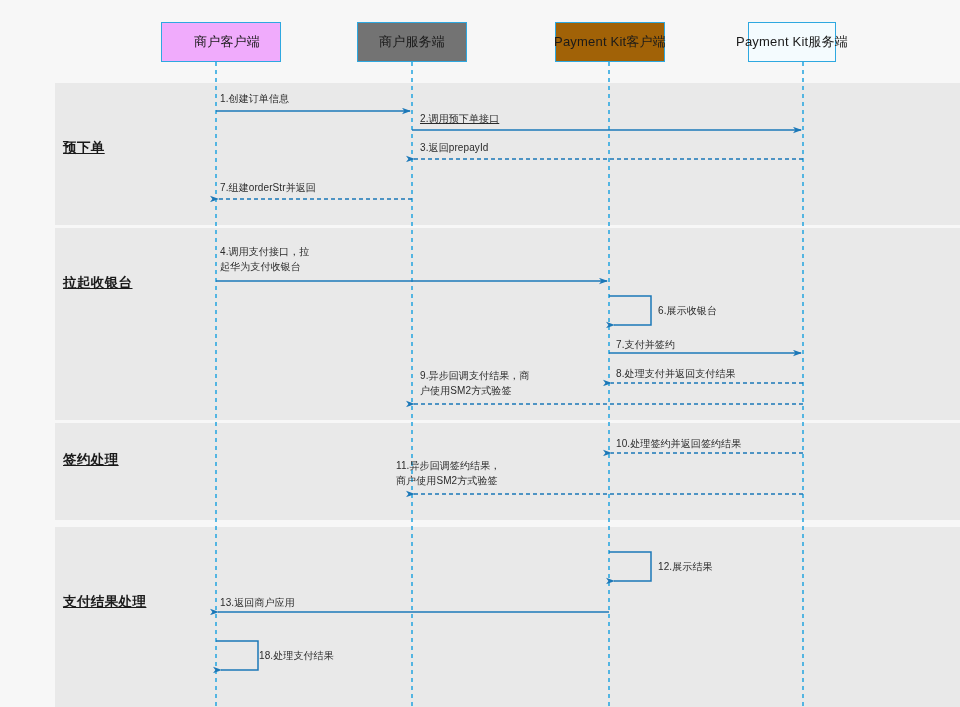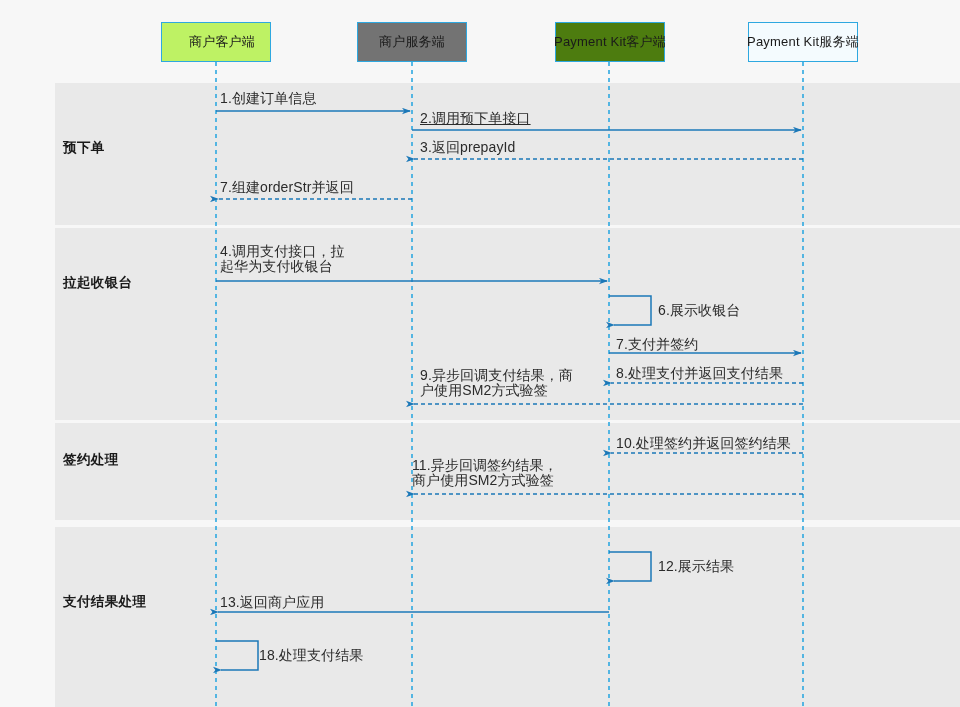--- a/index.html
+++ b/index.html
@@ -40,24 +40,25 @@
     letter-spacing: 0.2px;
     white-space: nowrap;
   }
   .phase-label {
     position: absolute;
     font-size: 13.5px;
     font-weight: bold;
     color: #1a1a1a;
     letter-spacing: 0.4px;
     white-space: nowrap;
+    text-decoration: underline;
   }
   .msg-label {
     position: absolute;
-    font-size: 14px;
+    font-size: 10px;
     color: #2b2b2b;
     line-height: 15px;
     white-space: pre-line;
     letter-spacing: 0.1px;
   }
 </style>
 </head>
 <body>
 
 <div id="diagram-root">
@@ -95,30 +96,30 @@
         <line x1="803" x2="414" y1="404" y2="404" stroke="#1b78b8" stroke-width="1.5" stroke-dasharray="4 3" marker-end="url(#arrow-solid-rev)"></line>
         <line x1="803" x2="611" y1="453" y2="453" stroke="#1b78b8" stroke-width="1.5" stroke-dasharray="4 3" marker-end="url(#arrow-solid-rev)"></line>
         <line x1="803" x2="414" y1="494" y2="494" stroke="#1b78b8" stroke-width="1.5" stroke-dasharray="4 3" marker-end="url(#arrow-solid-rev)"></line>
         <path d="M609,552 L651,552 L651,581 L614,581" fill="none" stroke="#1b78b8" stroke-width="1.5" marker-end="url(#arrow-solid-rev)"></path>
         <line x1="609" x2="218" y1="612" y2="612" stroke="#1b78b8" stroke-width="1.5" marker-end="url(#arrow-solid-rev)"></line>
         <path d="M216,641 L258,641 L258,670 L221,670" fill="none" stroke="#1b78b8" stroke-width="1.5" marker-end="url(#arrow-solid-rev)"></path>
       </g>
   </svg>
 
   <div id="actor-boxes">
-      <div class="actor-box" style="left: 161px; top: 22px; width: 110px; height: 40px; border-color: rgb(46, 168, 224); background: #bef264; padding-left: 12px;">
+      <div class="actor-box" style="left: 161px; top: 22px; width: 120px; height: 40px; border-color: rgb(46, 168, 224); background: #f0abfc; padding-left: 12px;">
         <span>商户客户端</span>
       </div>
       <div class="actor-box" style="left: 357px; top: 22px; width: 110px; height: 40px; border-color: rgb(46, 168, 224); background: #737373;">
         <span>商户服务端</span>
       </div>
-      <div class="actor-box" style="left: 555px; top: 22px; width: 110px; height: 40px; border-color: rgb(46, 168, 224); background: #4d7c0f;">
+      <div class="actor-box" style="left: 555px; top: 22px; width: 110px; height: 40px; border-color: rgb(46, 168, 224); background: #a16207;">
         <span>Payment Kit客户端</span>
       </div>
-      <div class="actor-box" style="left: 748px; top: 22px; width: 110px; height: 40px; border-color: rgb(46, 168, 224); background: rgb(244, 251, 254);">
+      <div class="actor-box" style="left: 748px; top: 22px; width: 88px; height: 40px; border-color: rgb(46, 168, 224); background: rgb(244, 251, 254);">
         <span>Payment Kit服务端</span>
       </div>
     </div>
   <div id="phase-labels">
       <div class="phase-label" style="left: 63px; top: 139px;">预下单</div>
       <div class="phase-label" style="left: 63px; top: 274px;">拉起收银台</div>
       <div class="phase-label" style="left: 63px; top: 451px;">签约处理</div>
       <div class="phase-label" style="left: 63px; top: 593px;">支付结果处理</div>
     </div>
   <div id="message-labels">
@@ -127,20 +128,20 @@
       <div class="msg-label" style="left: 420px; top: 140px;">3.返回prepayId</div>
       <div class="msg-label" style="left: 220px; top: 180px;">7.组建orderStr并返回</div>
       <div class="msg-label" style="left: 220px; top: 244px;">4.调用支付接口，拉
 起华为支付收银台</div>
       <div class="msg-label" style="left: 658px; top: 303px;">6.展示收银台</div>
       <div class="msg-label" style="left: 616px; top: 337px;">7.支付并签约</div>
       <div class="msg-label" style="left: 616px; top: 366px;">8.处理支付并返回支付结果</div>
       <div class="msg-label" style="left: 420px; top: 368px;">9.异步回调支付结果，商
 户使用SM2方式验签</div>
       <div class="msg-label" style="left: 616px; top: 436px;">10.处理签约并返回签约结果</div>
-      <div class="msg-label" style="left: 412px; top: 458px;">11.异步回调签约结果，
+      <div class="msg-label" style="left: 396px; top: 458px;">11.异步回调签约结果，
 商户使用SM2方式验签</div>
       <div class="msg-label" style="left: 658px; top: 559px;">12.展示结果</div>
       <div class="msg-label" style="left: 220px; top: 595px;">13.返回商户应用</div>
       <div class="msg-label" style="left: 259px; top: 648px;">18.处理支付结果</div>
     </div>
 
 </div>
 
 </body></html>

